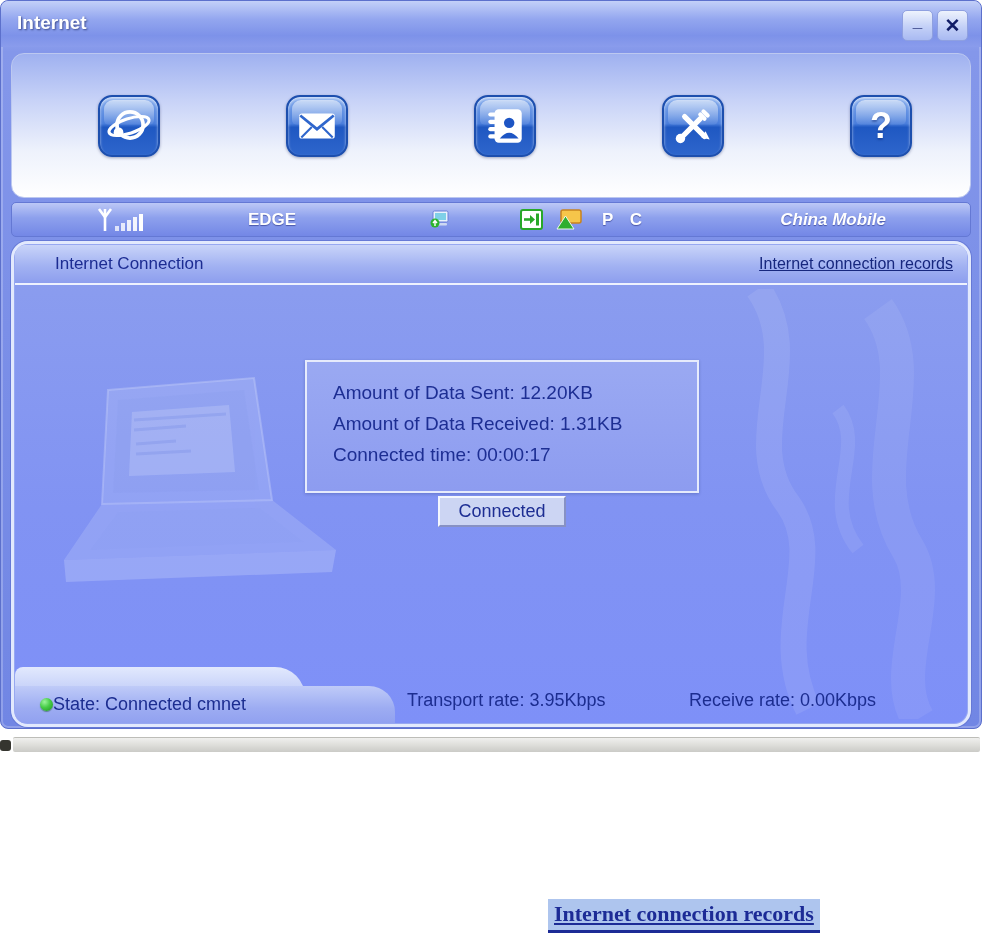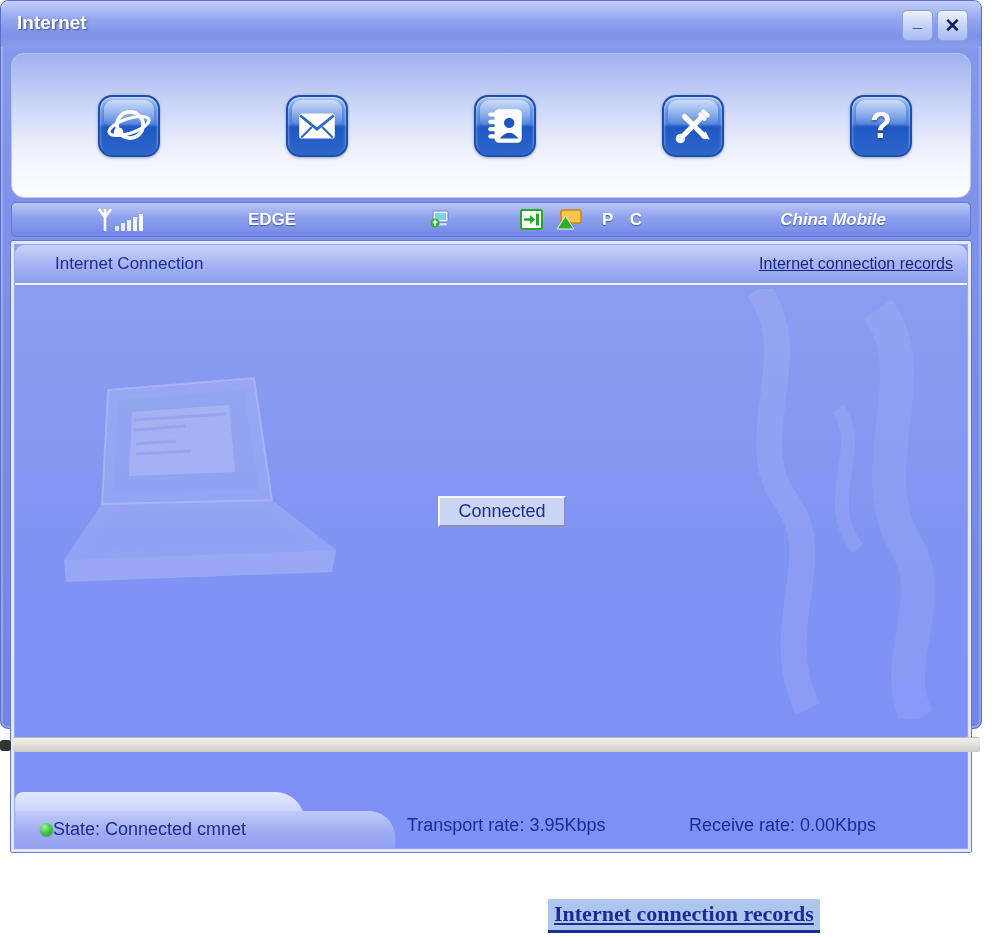--- a/index.html
+++ b/index.html
@@ -49,21 +49,21 @@
   .sb-item{position:absolute;top:0;height:33px;display:flex;align-items:center;}
   .sb-signal{left:84px;}
   .sb-edge{left:236px;}
   .sb-pcicon{left:418px;}
   .sb-login{left:508px;}
   .sb-upload{left:544px;}
   .sb-pc{left:590px;letter-spacing:6px;text-align:center;}
   .sb-carrier{right:84px;font-style:italic;}
 
   
-  .panel{position:absolute;left:10px;right:10px;top:240px;height:611px;border-radius:2px;
+  .panel{position:absolute;left:10px;right:10px;top:240px;height:486px;border-radius:17px;
          background:linear-gradient(180deg,#8c9eee 0%,#8193f3 55%,#7e90f8 100%);
          border:3px solid #e2e9fd;box-sizing:border-box;
          box-shadow:0 0 0 1px #6679d6,inset 0 0 0 1px #97a8f1;overflow:hidden;}
 
   .panel-header{position:absolute;left:1px;right:1px;top:1px;height:40px;
          background:linear-gradient(180deg,#c9d4f9 0%,#a2b2f2 55%,#8d9eee 100%);
          border-bottom:2px solid #eef2fe;border-radius:9px 9px 0 0;
          display:flex;align-items:center;justify-content:space-between;
          padding:0 14px 0 40px;box-sizing:border-box;
          font-size:17px;color:#1c2c92;}
@@ -232,20 +232,25 @@
         <polygon points="66,132 236,128 300,178 28,188" fill="rgba(230,238,252,.35)"></polygon>
         <polygon points="82,140 224,136 268,170 54,178" fill="rgba(150,168,235,.32)"></polygon>
         <polygon points="28,188 300,178 296,200 30,210" fill="rgba(240,245,255,.42)"></polygon>
       </svg>
 
       <div class="panel-header">
         <span>Internet Connection</span>
         <a class="records-link">Internet connection records</a>
       </div>
 
+      <div class="info-box">
+        <div>Amount of Data Sent: 12.20KB</div>
+        <div>Amount of Data Received: 1.31KB</div>
+        <div>Connected time: 00:00:17</div>
+      </div>
 
       <button class="disconnect-btn">Connected</button>
 
       <div class="footer-tab-upper"></div>
       <div class="footer-tab-lower"></div>
       <div class="state-row">
         <span class="state-dot"></span>
         <span>State: Connected cmnet</span>
       </div>
       <div class="rate transport">Transport rate: 3.95Kbps</div>

